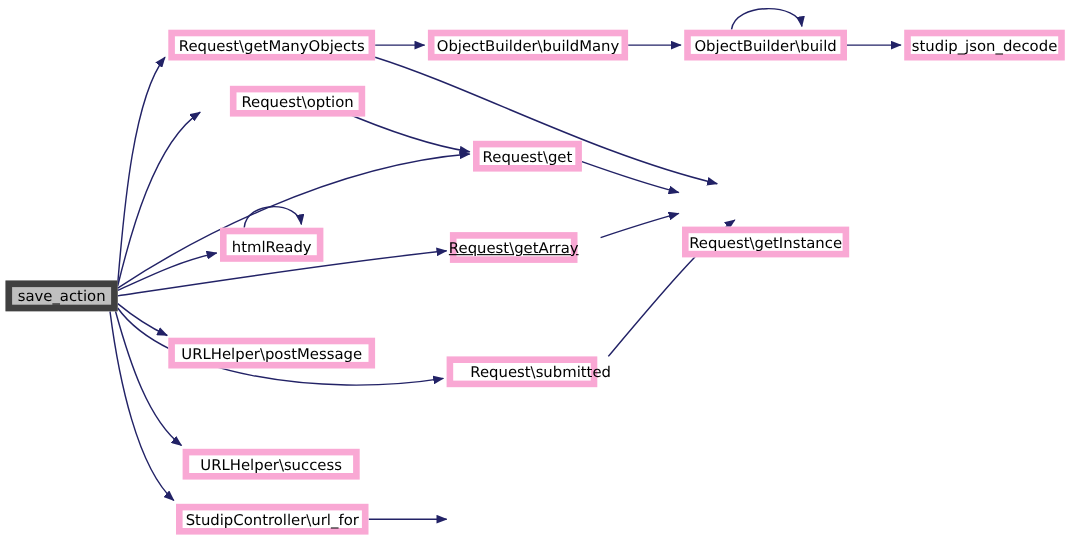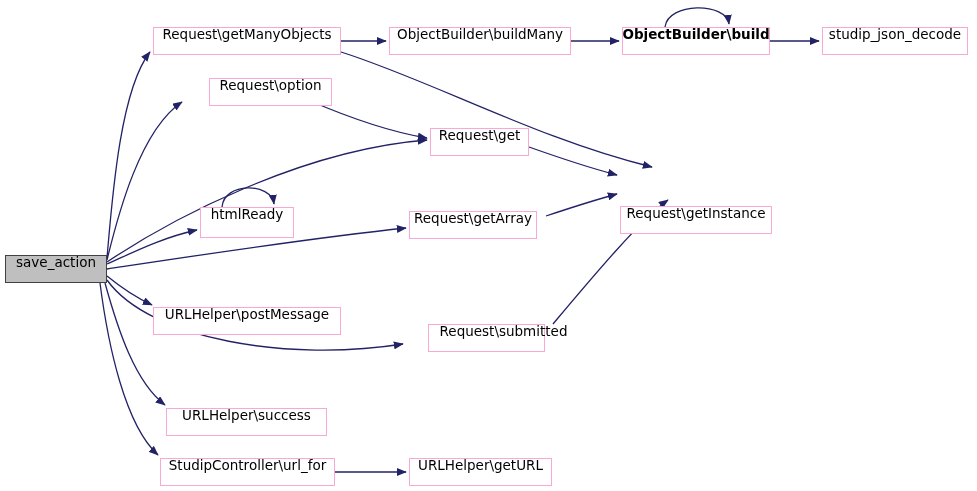--- a/index.html
+++ b/index.html
@@ -1,20 +1,20 @@
 <!DOCTYPE html>
 <html><head>
 <meta charset="utf-8">
 <style>
   html,body{margin:0;padding:0;background:#ffffff;}
   body{font-family:"DejaVu Sans","Liberation Sans",sans-serif;}
   #stage{position:relative;width:977px;height:491px;background:#ffffff;overflow:hidden;}
   #edges{position:absolute;left:0;top:0;width:977px;height:491px;pointer-events:none;}
-  .node{position:absolute;box-sizing:border-box;border:1px solid #f9a8d4;background:#ffffff;
-        display:flex;align-items:flex-start;justify-content:center;
+  .node{position:absolute;box-sizing:border-box;border:6px solid #f9a8d4;background:#ffffff;
+        display:flex;align-items:flex-end;justify-content:center;
         font-size:13.5px;color:#000000;white-space:nowrap;line-height:1;}
   .node.root{background:#bfbfbf;border-color:#404040;}
   .node-label{pointer-events:none;}
 </style>
 </head>
 <body>
 
 <div id="stage">
 
   <svg id="edges" viewBox="0 0 977 491" xmlns="http://www.w3.org/2000/svg">
@@ -75,41 +75,38 @@
   </div>
 
   <div class="node" style="left:160px;top:458px;width:175px;height:28px;">
     <span class="node-label">StudipController\url_for</span>
   </div>
 
   <div class="node" style="left:389px;top:27px;width:182px;height:28px;">
     <span class="node-label">ObjectBuilder\buildMany</span>
   </div>
 
-  <div class="node" style="left:622px;top:27px;width:148px;height:28px;font-weight:bold;">
+  <div class="node" style="left:622px;top:27px;width:148px;height:28px;">
     <span class="node-label">ObjectBuilder\build</span>
   </div>
 
   <div class="node" style="left:822px;top:27px;width:146px;height:28px;">
     <span class="node-label">studip_json_decode</span>
   </div>
 
   <div class="node" style="left:430px;top:128px;width:99px;height:28px;">
     <span class="node-label">Request\get</span>
   </div>
 
   <div class="node" style="left:620px;top:170px;width:152px;height:28px;margin-top:36px;">
     <span class="node-label">Request\getInstance</span>
   </div>
 
-  <div class="node" style="left:409px;top:211px;width:128px;height:28px;">
+  <div class="node" style="left:409px;top:211px;width:116px;height:28px;text-decoration:underline;">
     <span class="node-label">Request\getArray</span>
   </div>
 
-  <div class="node" style="left:428px;top:324px;width:117px;height:28px;padding-left:34px;">
+  <div class="node" style="left:406px;top:324px;width:137px;height:28px;padding-left:34px;">
     <span class="node-label">Request\submitted</span>
   </div>
 
-  <div class="node" style="left:409px;top:458px;width:143px;height:28px;">
-    <span class="node-label">URLHelper\getURL</span>
-  </div>
 
 </div>
 
 </body></html>

